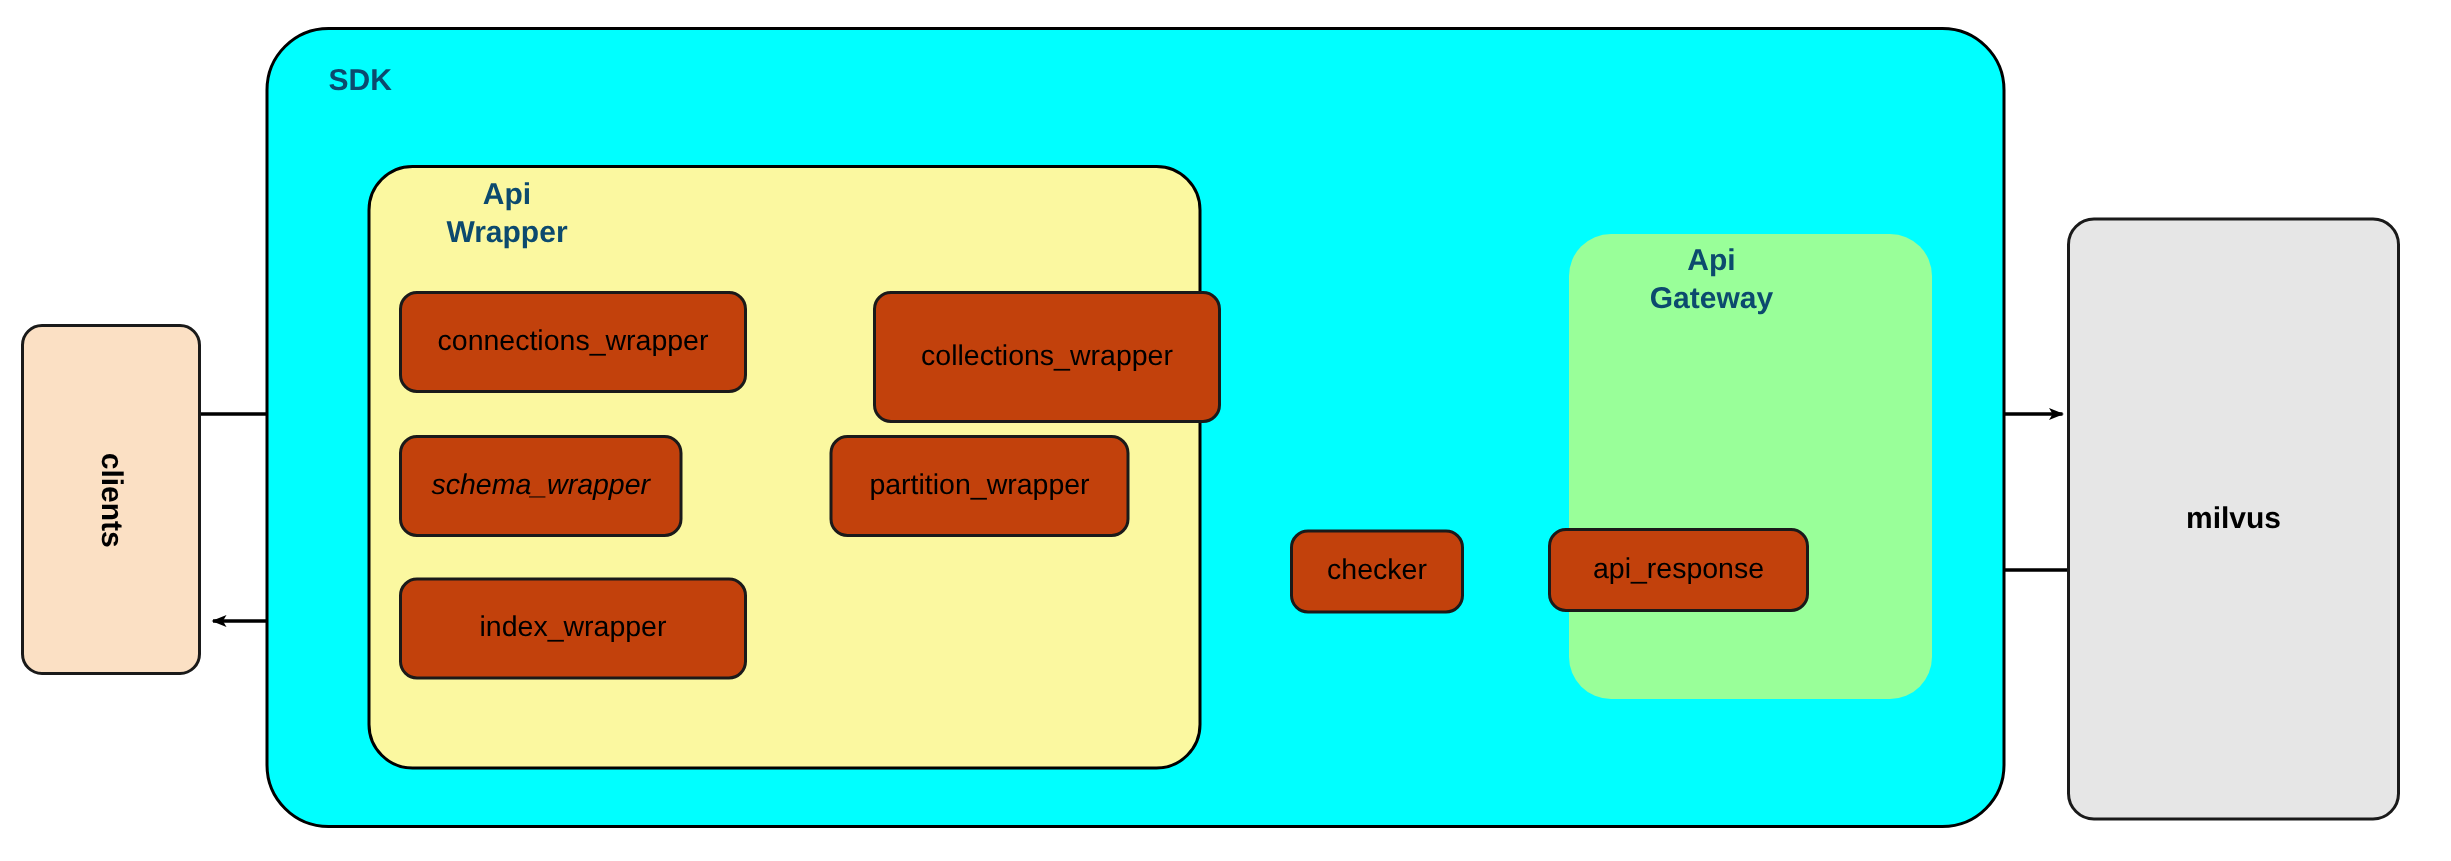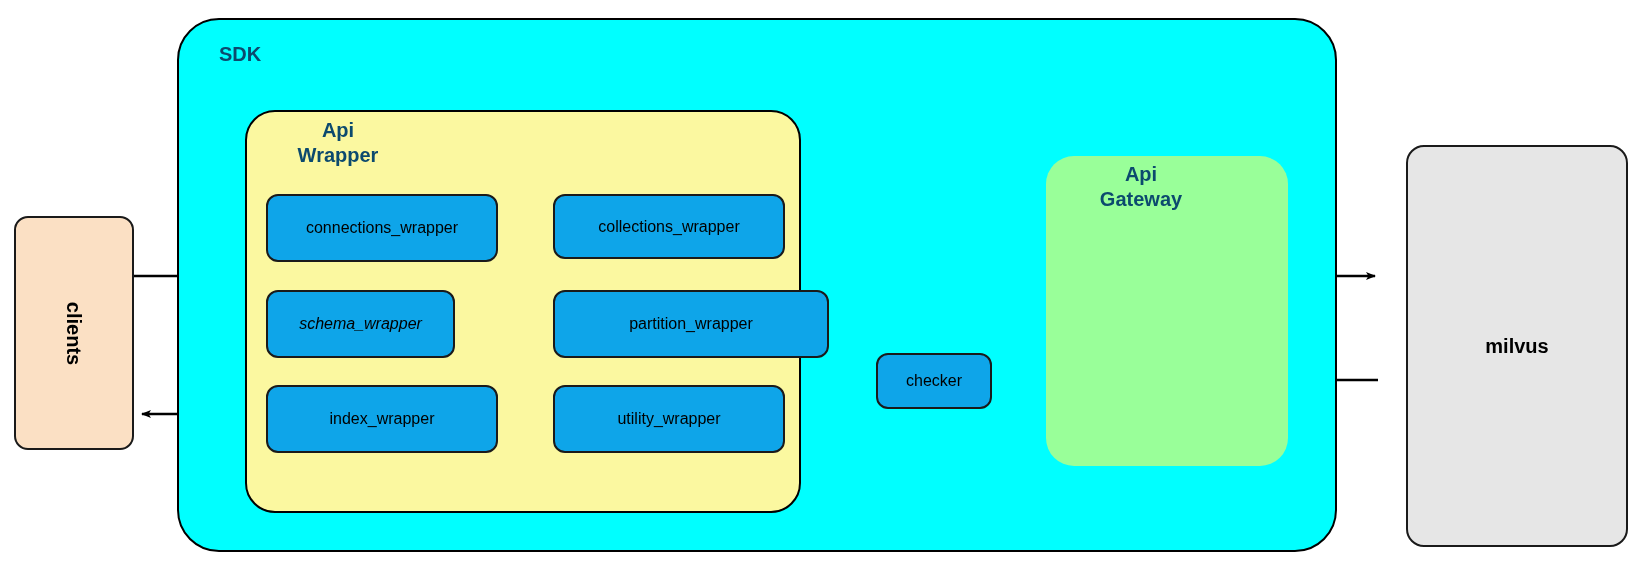--- a/index.html
+++ b/index.html
@@ -71,35 +71,35 @@
     color: #0c4a6e;
     white-space: pre-line;
     text-align: center;
   }
   .title-sdk  { left: 40px;  top: 22px; }
   .title-api-wrapper { left: 16px; top: 6px; width: 150px; }
   .title-api-gateway { left: 10px; top: 6px; width: 170px; }
 
   
   .leaf {
-    background: #0ea5e9;
+    background: #c2410c;
     border: 2px solid #1a1a1a;
     border-radius: 12px;
-    font-size: 16px;
+    font-size: 19px;
     color: #000000;
   }
 
   .w-conn  { left: 266px;  top: 194px; width: 232px; height: 68px; }
-  .w-coll  { left: 553px;  top: 194px; width: 232px; height: 65px; }
+  .w-coll  { left: 582px;  top: 194px; width: 232px; height: 88px; }
   .w-schema{ left: 266px;  top: 290px; width: 189px; height: 68px; font-style: italic; }
-  .w-part  { left: 553px;  top: 290px; width: 276px; height: 68px; }
+  .w-part  { left: 553px;  top: 290px; width: 200px; height: 68px; }
   .w-index { left: 266px;  top: 385px; width: 232px; height: 68px; }
   .w-util  { left: 553px;  top: 385px; width: 232px; height: 68px; }
 
-  .b-checker  { left: 860px;  top: 353px; width: 116px; height: 56px; margin-left: 16px; }
+  .b-checker  { left: 860px;  top: 353px; width: 116px; height: 56px; }
   .b-apireq   { left: 1032px; top: 250px; width: 174px; height: 53px; }
   .b-apiresp  { left: 1032px; top: 352px; width: 174px; height: 56px; }
 
   .b-clients {
     left: 14px;
     top: 216px;
     width: 120px;
     height: 234px;
     background: #fbe0c4;
     border: 2px solid #1a1a1a;
@@ -115,21 +115,20 @@
   .b-milvus {
     left: 1378px;
     top: 145px;
     width: 222px;
     height: 402px;
     background: #e6e6e6;
     border: 2px solid #1a1a1a;
     border-radius: 18px;
     font-weight: bold;
     font-size: 20px;
-    margin-left: 28px;
   }
 
   
   #edges {
     position: absolute;
     left: 0;
     top: 0;
     width: 1634px;
     height: 574px;
     pointer-events: none;
@@ -205,26 +204,26 @@
   </div>
   <div class="node leaf w-schema">
     <span>schema_wrapper</span>
   </div>
   <div class="node leaf w-part">
     <span>partition_wrapper</span>
   </div>
   <div class="node leaf w-index">
     <span>index_wrapper</span>
   </div>
-  <div class="node leaf w-util">
-    <span>utility_wrapper</span>
-  </div>
 
   <div class="node leaf b-checker">
     <span>checker</span>
   </div>
 
+  <div class="node leaf b-apiresp">
+    <span>api_response</span>
+  </div>
 
   <div class="node b-milvus">
     <span>milvus</span>
   </div>
 
 </div>
 
 </body></html>

